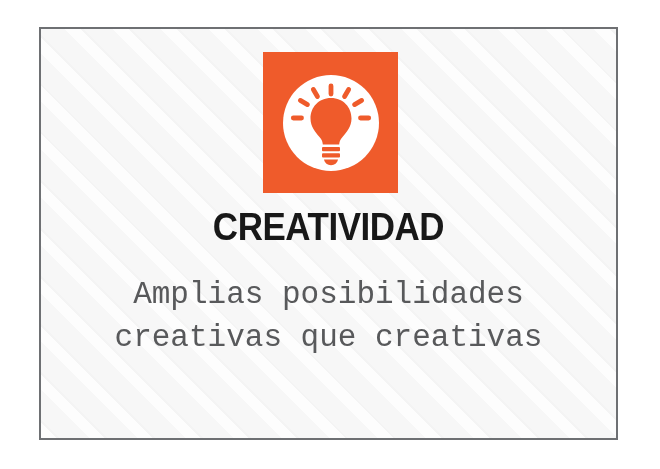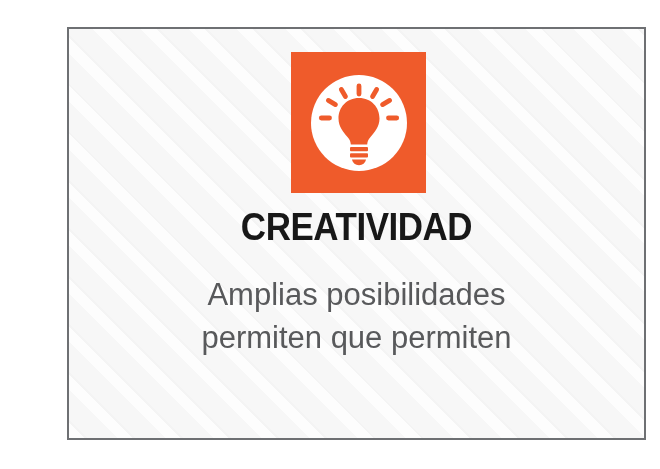--- a/index.html
+++ b/index.html
@@ -13,21 +13,20 @@
     overflow: hidden;
     font-family: "Liberation Sans", sans-serif;
     -webkit-font-smoothing: antialiased;
   }
 
   #stage {
     position: relative;
     width: 628px;
     height: 469px;
     background: #ffffff;
-    margin-left: 28px;
   }
 
   
   .card {
     position: absolute;
     left: 39px;
     top: 27px;
     width: 579px;
     height: 413px;
     box-sizing: border-box;
@@ -95,20 +94,21 @@
     width: 100%;
     text-align: center;
     font-size: 31px;
     line-height: 43px;
     font-weight: normal;
     color: #58595b;
   }
   .body-copy .line {
     display: block;
     white-space: nowrap;
+    font-family: Liberation Mono, monospace;
   }
 </style>
 </head>
 <body>
 
 <div id="stage">
 
   <div class="card">
     <div class="card-inner">
 
@@ -146,19 +146,19 @@
           <rect x="51.0" y="84.0" width="18.0" height="4.3" rx="1.0" fill="#ef5b2b"></rect>
           <rect x="51.0" y="90.3" width="18.0" height="4.3" rx="1.0" fill="#ef5b2b"></rect>
           <path d="M53.0 96.6 L67.0 96.6 C66.2 100.2 63.6 102.2 60 102.2 C56.4 102.2 53.8 100.2 53.0 96.6 Z" fill="#ef5b2b"></path>
         </svg>
       </div>
 
       <div class="headline">CREATIVIDAD</div>
 
       <div class="body-copy">
         <span class="line">Amplias posibilidades</span>
-        <span class="line">permiten que permiten</span>
+        <span class="line">creativas que creativas</span>
       </div>
 
     </div>
   </div>
 
 </div>
 
 </body></html>

